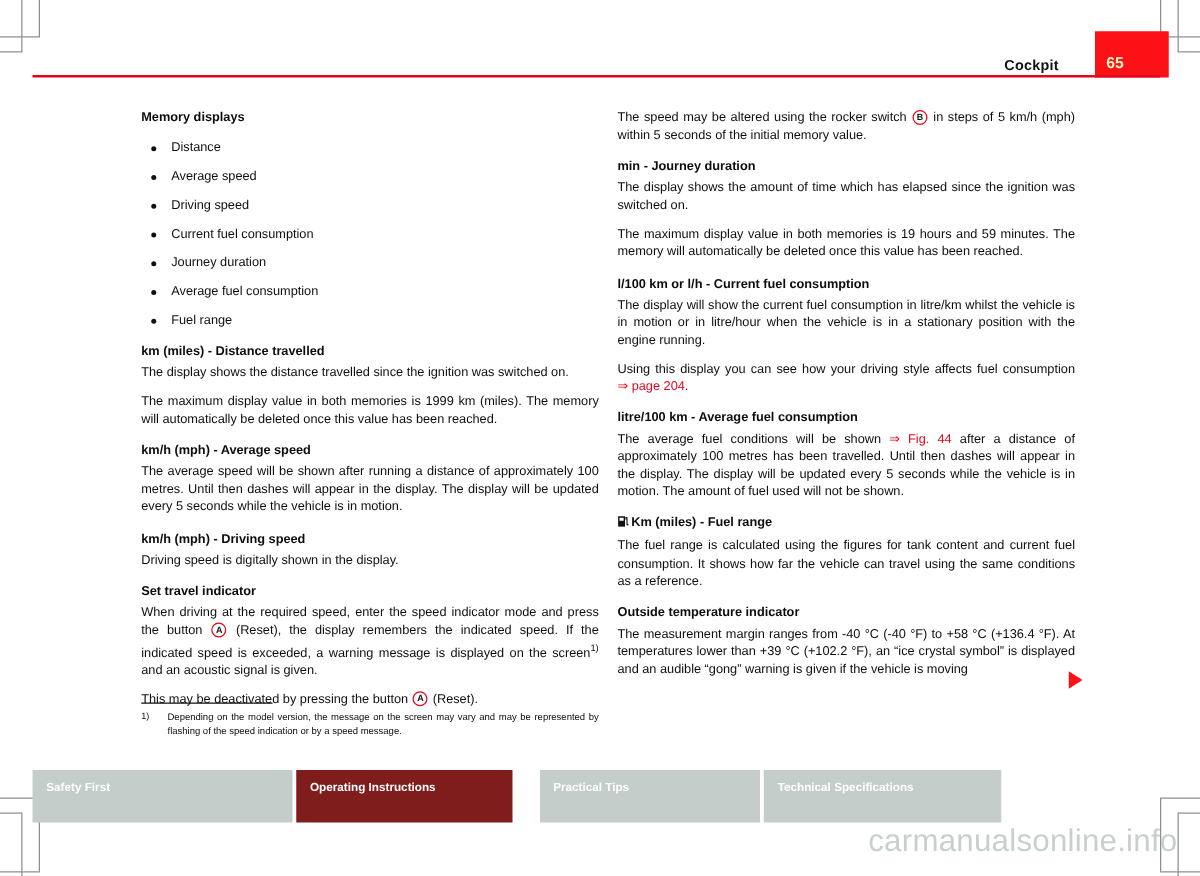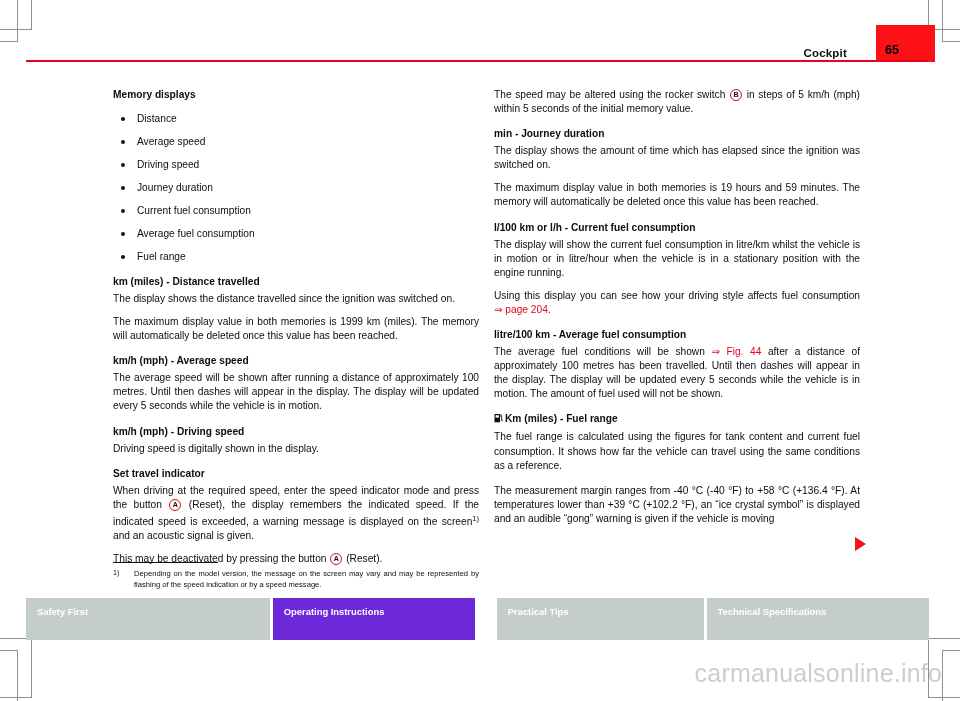--- a/index.html
+++ b/index.html
@@ -63,21 +63,21 @@
     left: 876px;
     top: 25px;
     width: 59px;
     height: 37px;
     background: #fc1117;
   }
   .page-badge span {
     position: absolute;
     left: 9px;
     bottom: 5px;
-    color: #000000;
+    color: #fef9c3;
     font-size: 12.5px;
     font-weight: bold;
   }
 
   
   .content {
     position: absolute;
     left: 0;
     top: 88px;
     width: 960px;
@@ -191,37 +191,37 @@
     height: 0;
     border-left: 11px solid #fc1117;
     border-top: 7px solid transparent;
     border-bottom: 7px solid transparent;
   }
 
   
   .footer {
     position: absolute;
     left: 26px;
-    top: 598px;
-    width: 903px;
+    top: 616px;
+    width: 775px;
     height: 42px;
     display: flex;
   }
   .foot-tab {
     height: 42px;
     background: #c5cdcb;
     color: #ffffff;
     font-size: 9.4px;
     font-weight: bold;
     padding: 8px 0 0 11px;
     box-sizing: border-box;
     margin-right: 3px;
   }
   .foot-tab:last-child { margin-right: 0; }
-  .foot-tab.active { background: #6d28d9; }
+  .foot-tab.active { background: #7f1d1d; }
   .ft-0 { width: 250px; }
   .ft-1 { width: 207px; }
   .ft-2 { width: 212px; margin-left: 19px; }
   .ft-3 { width: 228px; }
 
   
   .watermark {
     position: absolute;
     right: 18px;
     bottom: 13px;
@@ -254,22 +254,22 @@
 <div class="content">
 
   <div class="col col-left">
 
     <div class="blk tight">
       <h3 class="sub">Memory displays</h3>
       <ul class="bullets">
         <li>Distance</li>
         <li>Average speed</li>
         <li>Driving speed</li>
+        <li>Current fuel consumption</li>
         <li>Journey duration</li>
-        <li>Current fuel consumption</li>
         <li>Average fuel consumption</li>
         <li>Fuel range</li>
       </ul>
     </div>
 
     <div class="blk">
       <h3 class="sub">km (miles) - Distance travelled</h3>
       <p class="para">The display shows the distance travelled since the ignition was switched on.</p>
       <p class="para">The maximum display value in both memories is 1999 km (miles). The memory will automatically be deleted once this value has been reached.</p>
     </div>
@@ -319,20 +319,21 @@
       <h3 class="sub"><span class="pump-icon"><svg width="9" height="10" viewBox="0 0 9 10">
               <rect x="0.5" y="1" width="5.5" height="8.3" fill="#111"></rect>
               <rect x="1.6" y="2.2" width="3.3" height="2.4" fill="#fff"></rect>
               <path d="M6.3 3.1 L7.6 3.1 L7.6 7.2 Q7.6 8 8.3 8 L8.3 7.2" stroke="#111" stroke-width="0.9" fill="none"></path>
               <rect x="6.3" y="1.6" width="1.6" height="1" fill="#111"></rect>
             </svg></span><span>Km (miles) - Fuel range</span></h3>
       <p class="para">The fuel range is calculated using the figures for tank content and current fuel consumption. It shows how far the vehicle can travel using the same conditions as a reference.</p>
     </div>
 
     <div class="blk">
+      <h3 class="sub">Outside temperature indicator</h3>
       <p class="para">The measurement margin ranges from -40 °C (-40 °F) to +58 °C (+136.4 °F). At temperatures lower than +39 °C (+102.2 °F), an “ice crystal symbol” is displayed and an audible “gong” warning is given if the vehicle is moving</p>
     </div>
 
   </div>
 </div>
 
 <div class="footnote">
   <div class="fn-rule"></div>
   <div class="fn-row">
     <span class="fn-num">1)</span>

